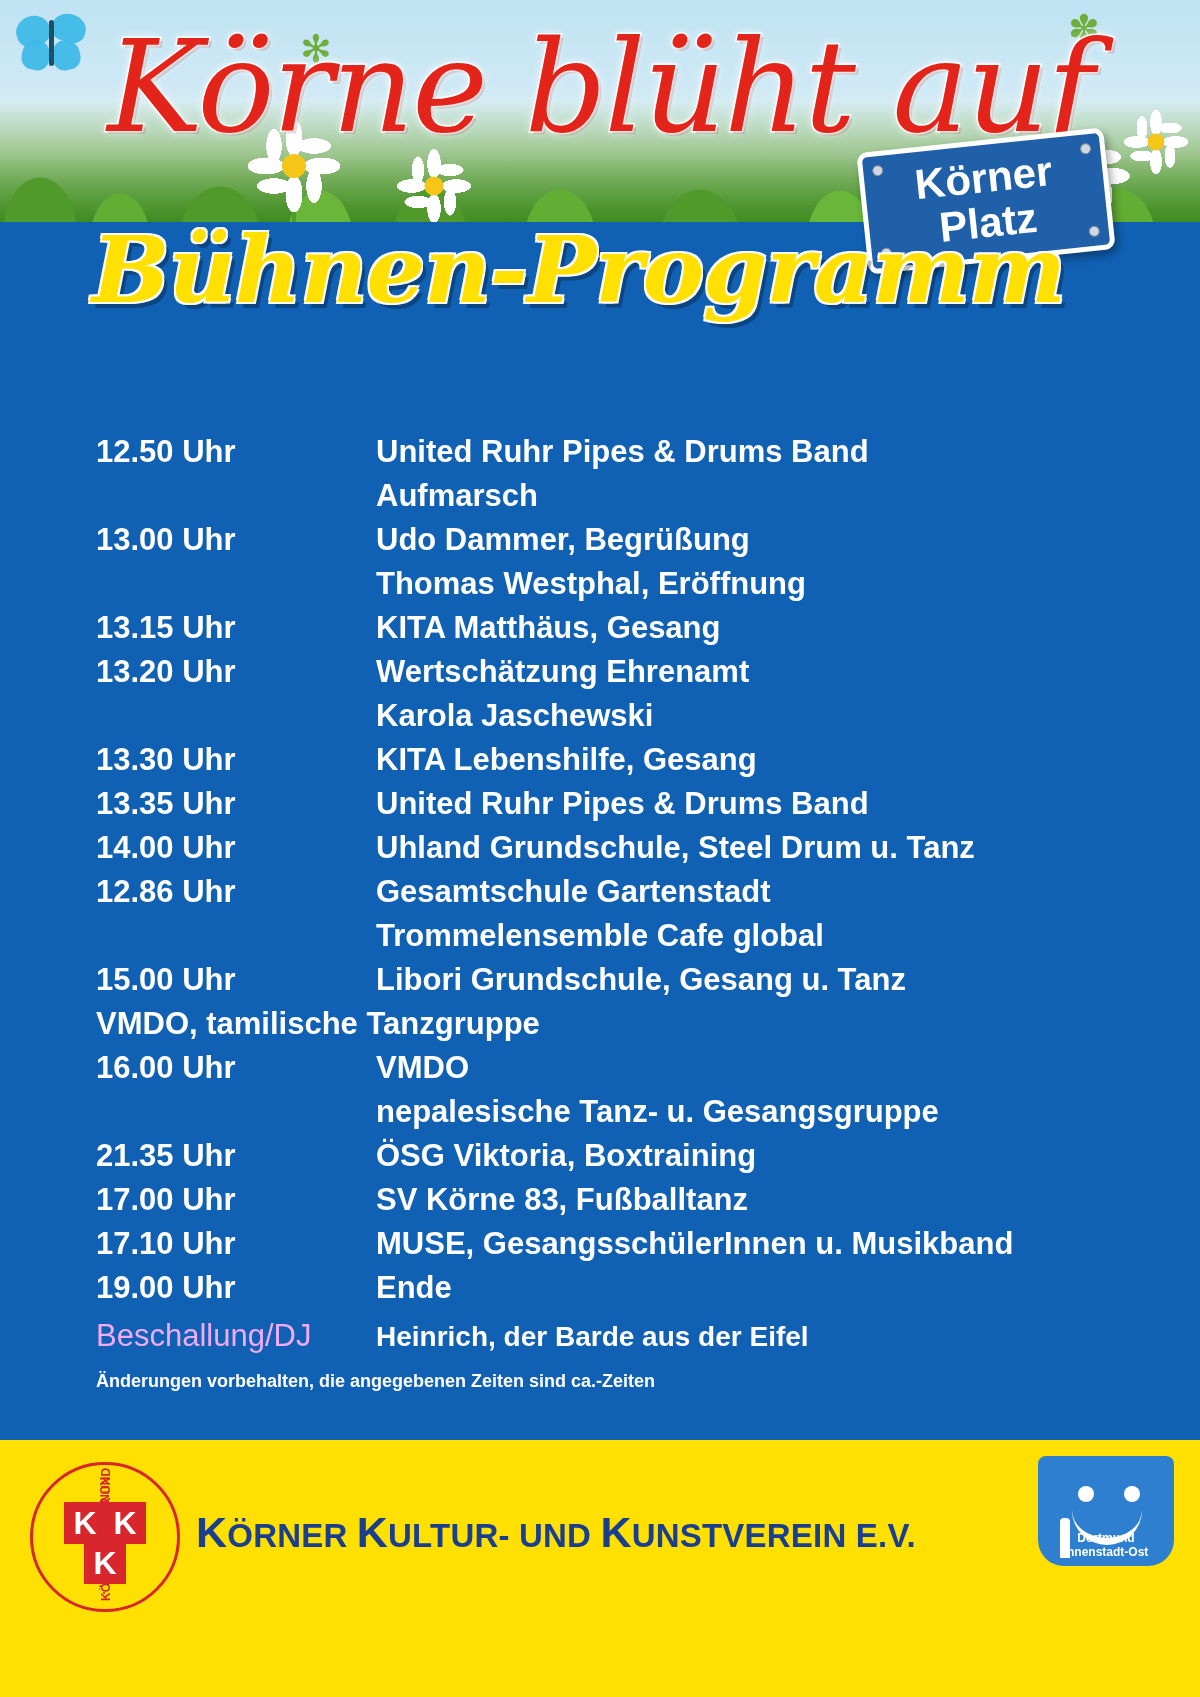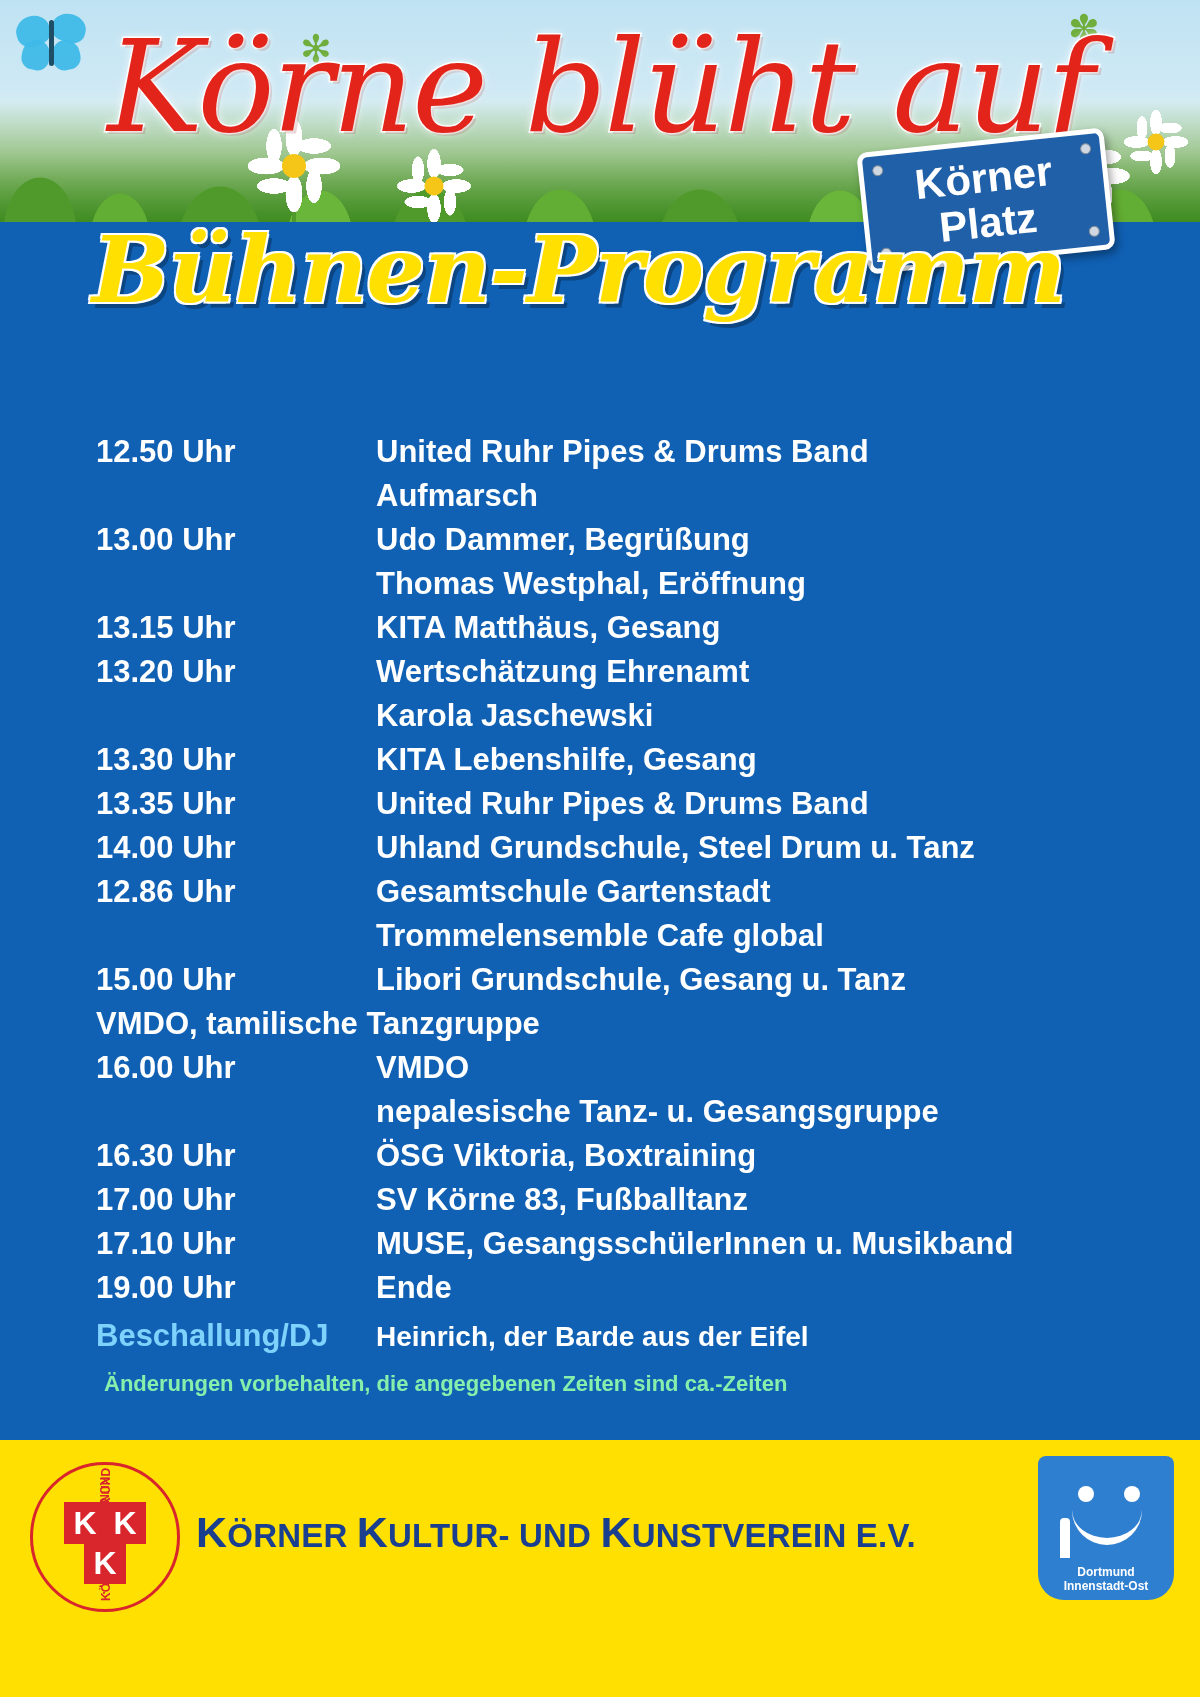--- a/index.html
+++ b/index.html
@@ -216,35 +216,35 @@
   .dj-row {
     position: absolute;
     left: 96px; top: 1318px;
     width: 1010px;
     display: flex;
     align-items: baseline;
   }
   .dj-label {
     width: 280px;
     flex: 0 0 280px;
-    font-weight: bold;
+    font-weight: normal;
     font-size: 31px;
-    color: #7dd3fc;
+    color: #f0abfc;
   }
   .dj-value {
     font-weight: bold;
     font-size: 28px;
     color: #ffffff;
   }
   .note {
     position: absolute;
-    left: 104px; top: 1371px;
-    font-weight: bold;
-    font-size: 22px;
-    color: #86efac;
+    left: 96px; top: 1371px;
+    font-weight: bold;
+    font-size: 18px;
+    color: #ffffff;
   }
 
   
   .footer {
     position: absolute;
     left: 0; top: 1440px;
     width: 1200px;
     height: 257px;
     background: #ffe000;
   }
@@ -293,21 +293,21 @@
     font-size: 43px;
     color: #1b3f8f;
     letter-spacing: .2px;
     white-space: nowrap;
   }
   .footer-title .big { font-size: 43px; }
   .footer-title .small { font-size: 33px; }
   .city-logo {
     position: absolute;
     right: 26px; top: 16px;
-    width: 136px; height: 144px;
+    width: 136px; height: 110px;
     background: #2f7fd0;
     border-radius: 8px 8px 26px 26px;
   }
   .city-face {
     position: absolute;
     left: 0; top: 0; width: 136px; height: 110px;
     color: #ffffff;
   }
   .city-eye {
     position: absolute; width: 16px; height: 16px; border-radius: 50%;
@@ -459,21 +459,21 @@
     <div class="row">
       <div class="time">16.00 Uhr</div>
       <div class="act">VMDO</div>
     </div>
     <div class="row cont">
       <div class="time"></div>
       <div class="act">nepalesische Tanz- u. Gesangsgruppe</div>
     </div>
 
     <div class="row">
-      <div class="time">16.30 Uhr</div>
+      <div class="time">21.35 Uhr</div>
       <div class="act">ÖSG Viktoria, Boxtraining</div>
     </div>
 
     <div class="row">
       <div class="time">17.00 Uhr</div>
       <div class="act">SV Körne 83, Fußballtanz</div>
     </div>
 
     <div class="row">
       <div class="time">17.10 Uhr</div>

